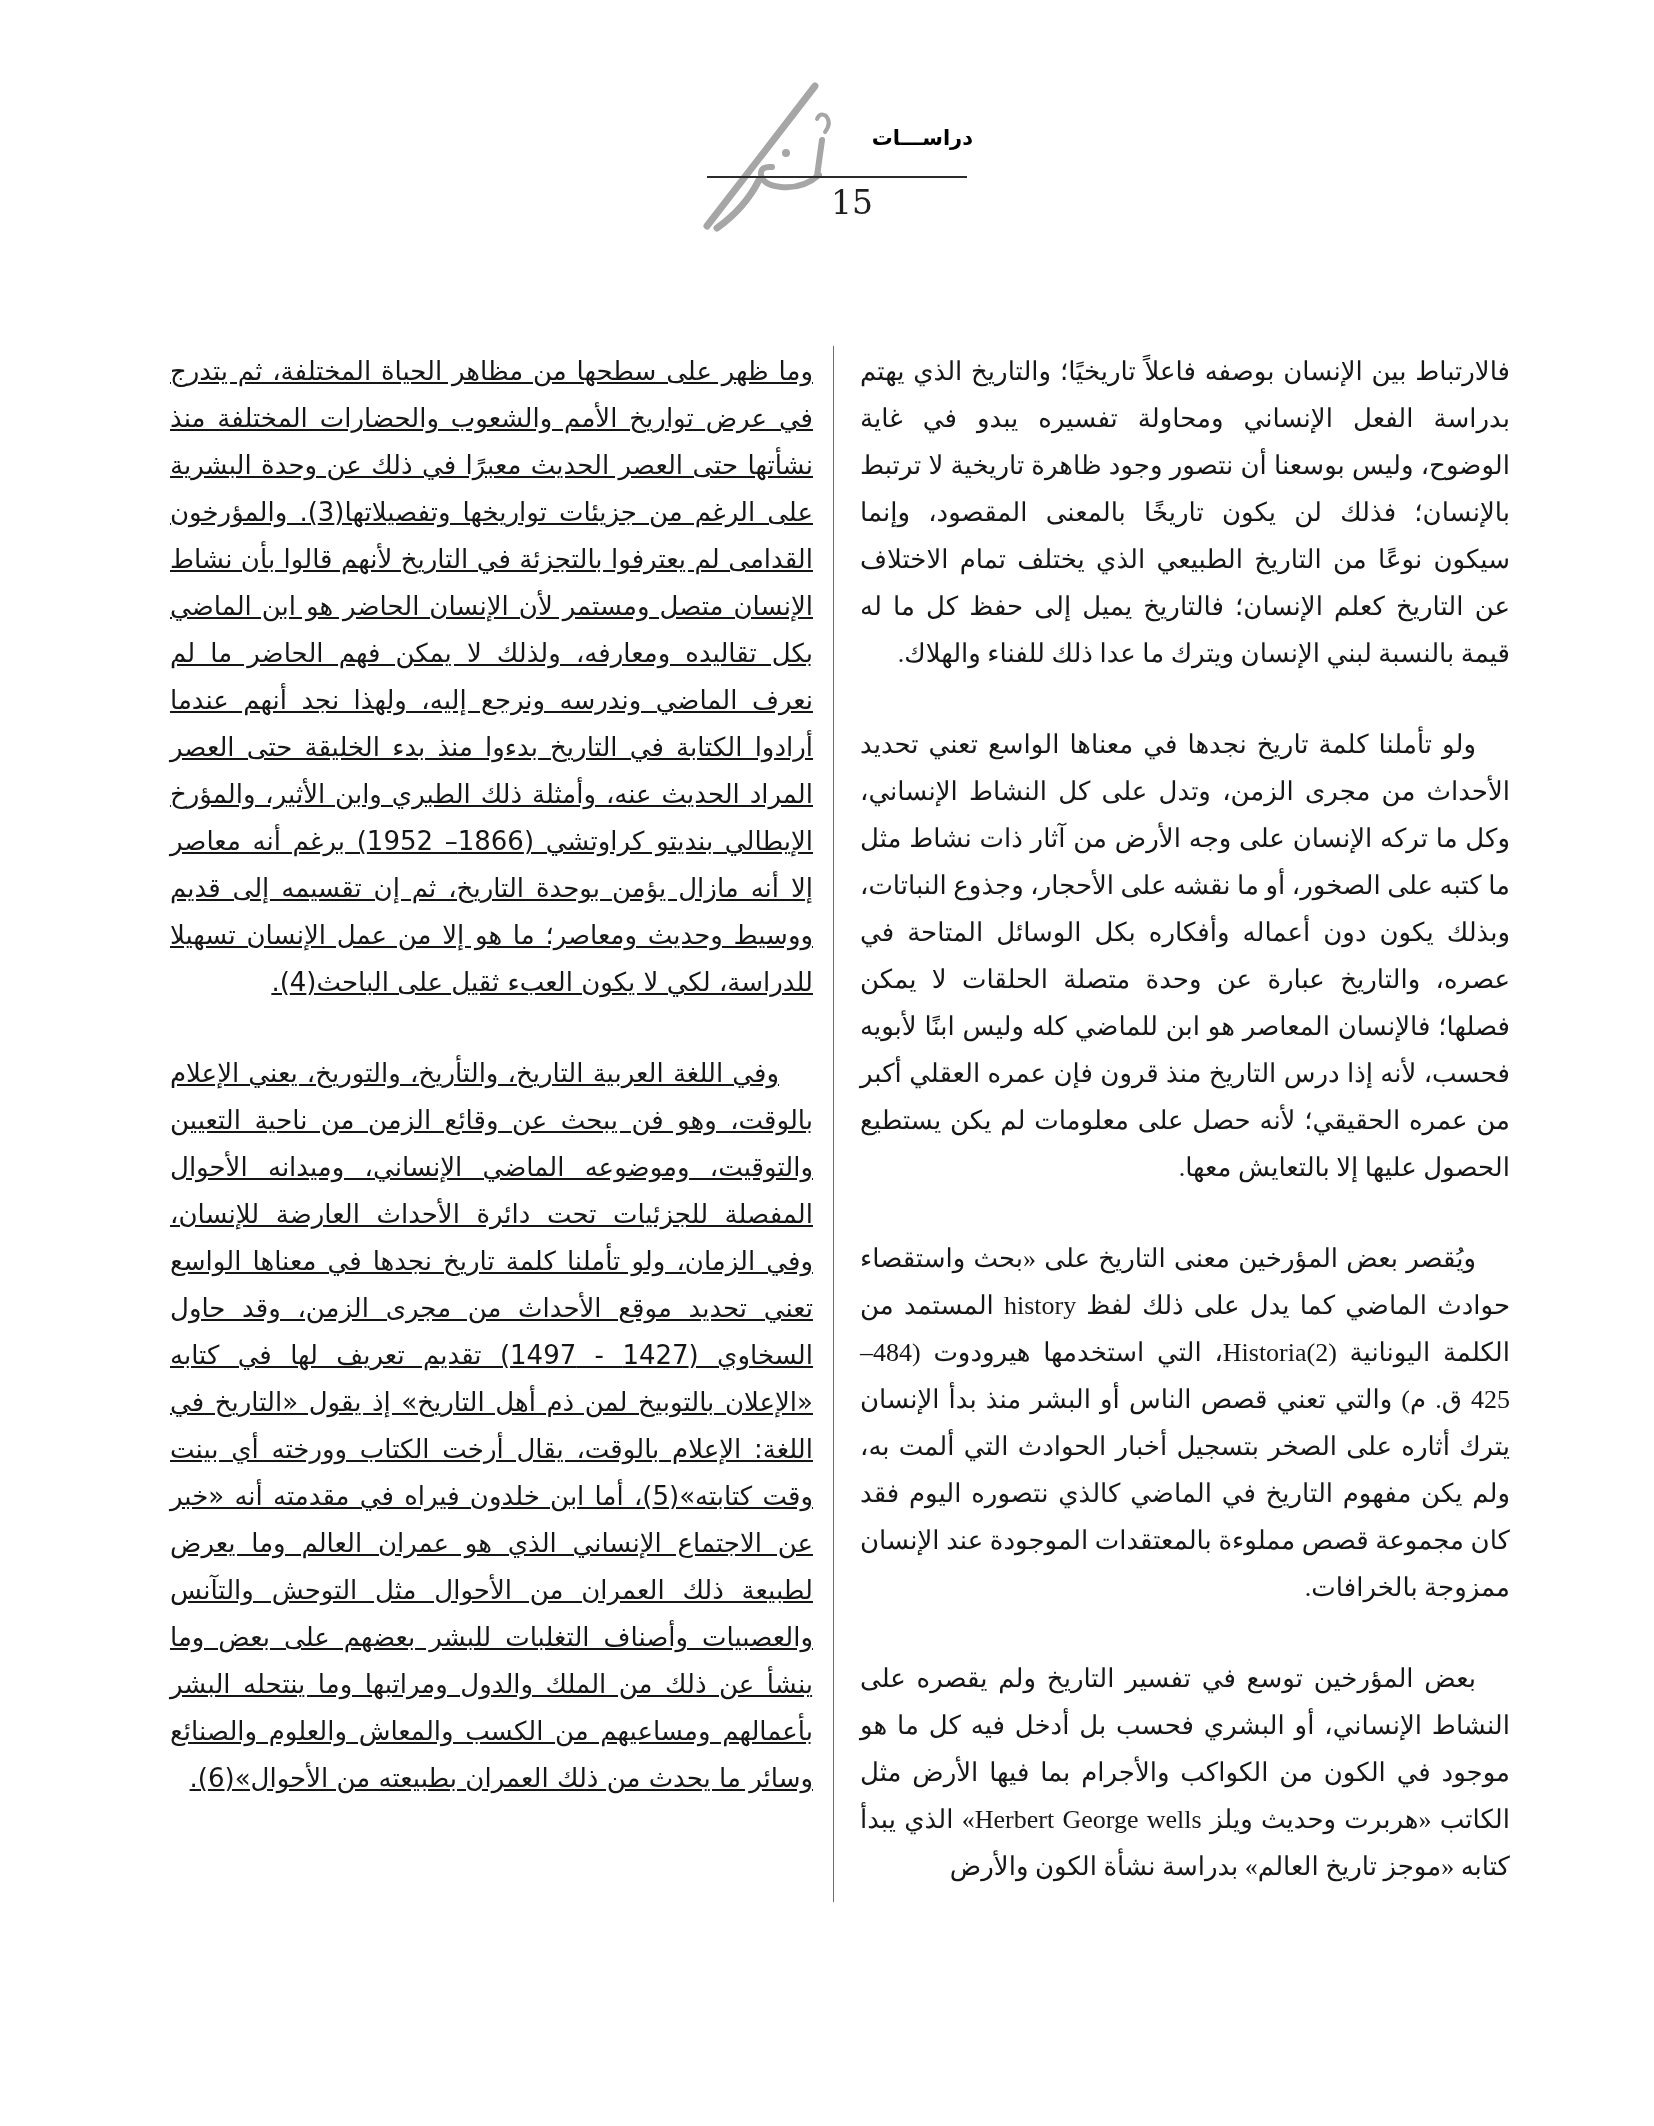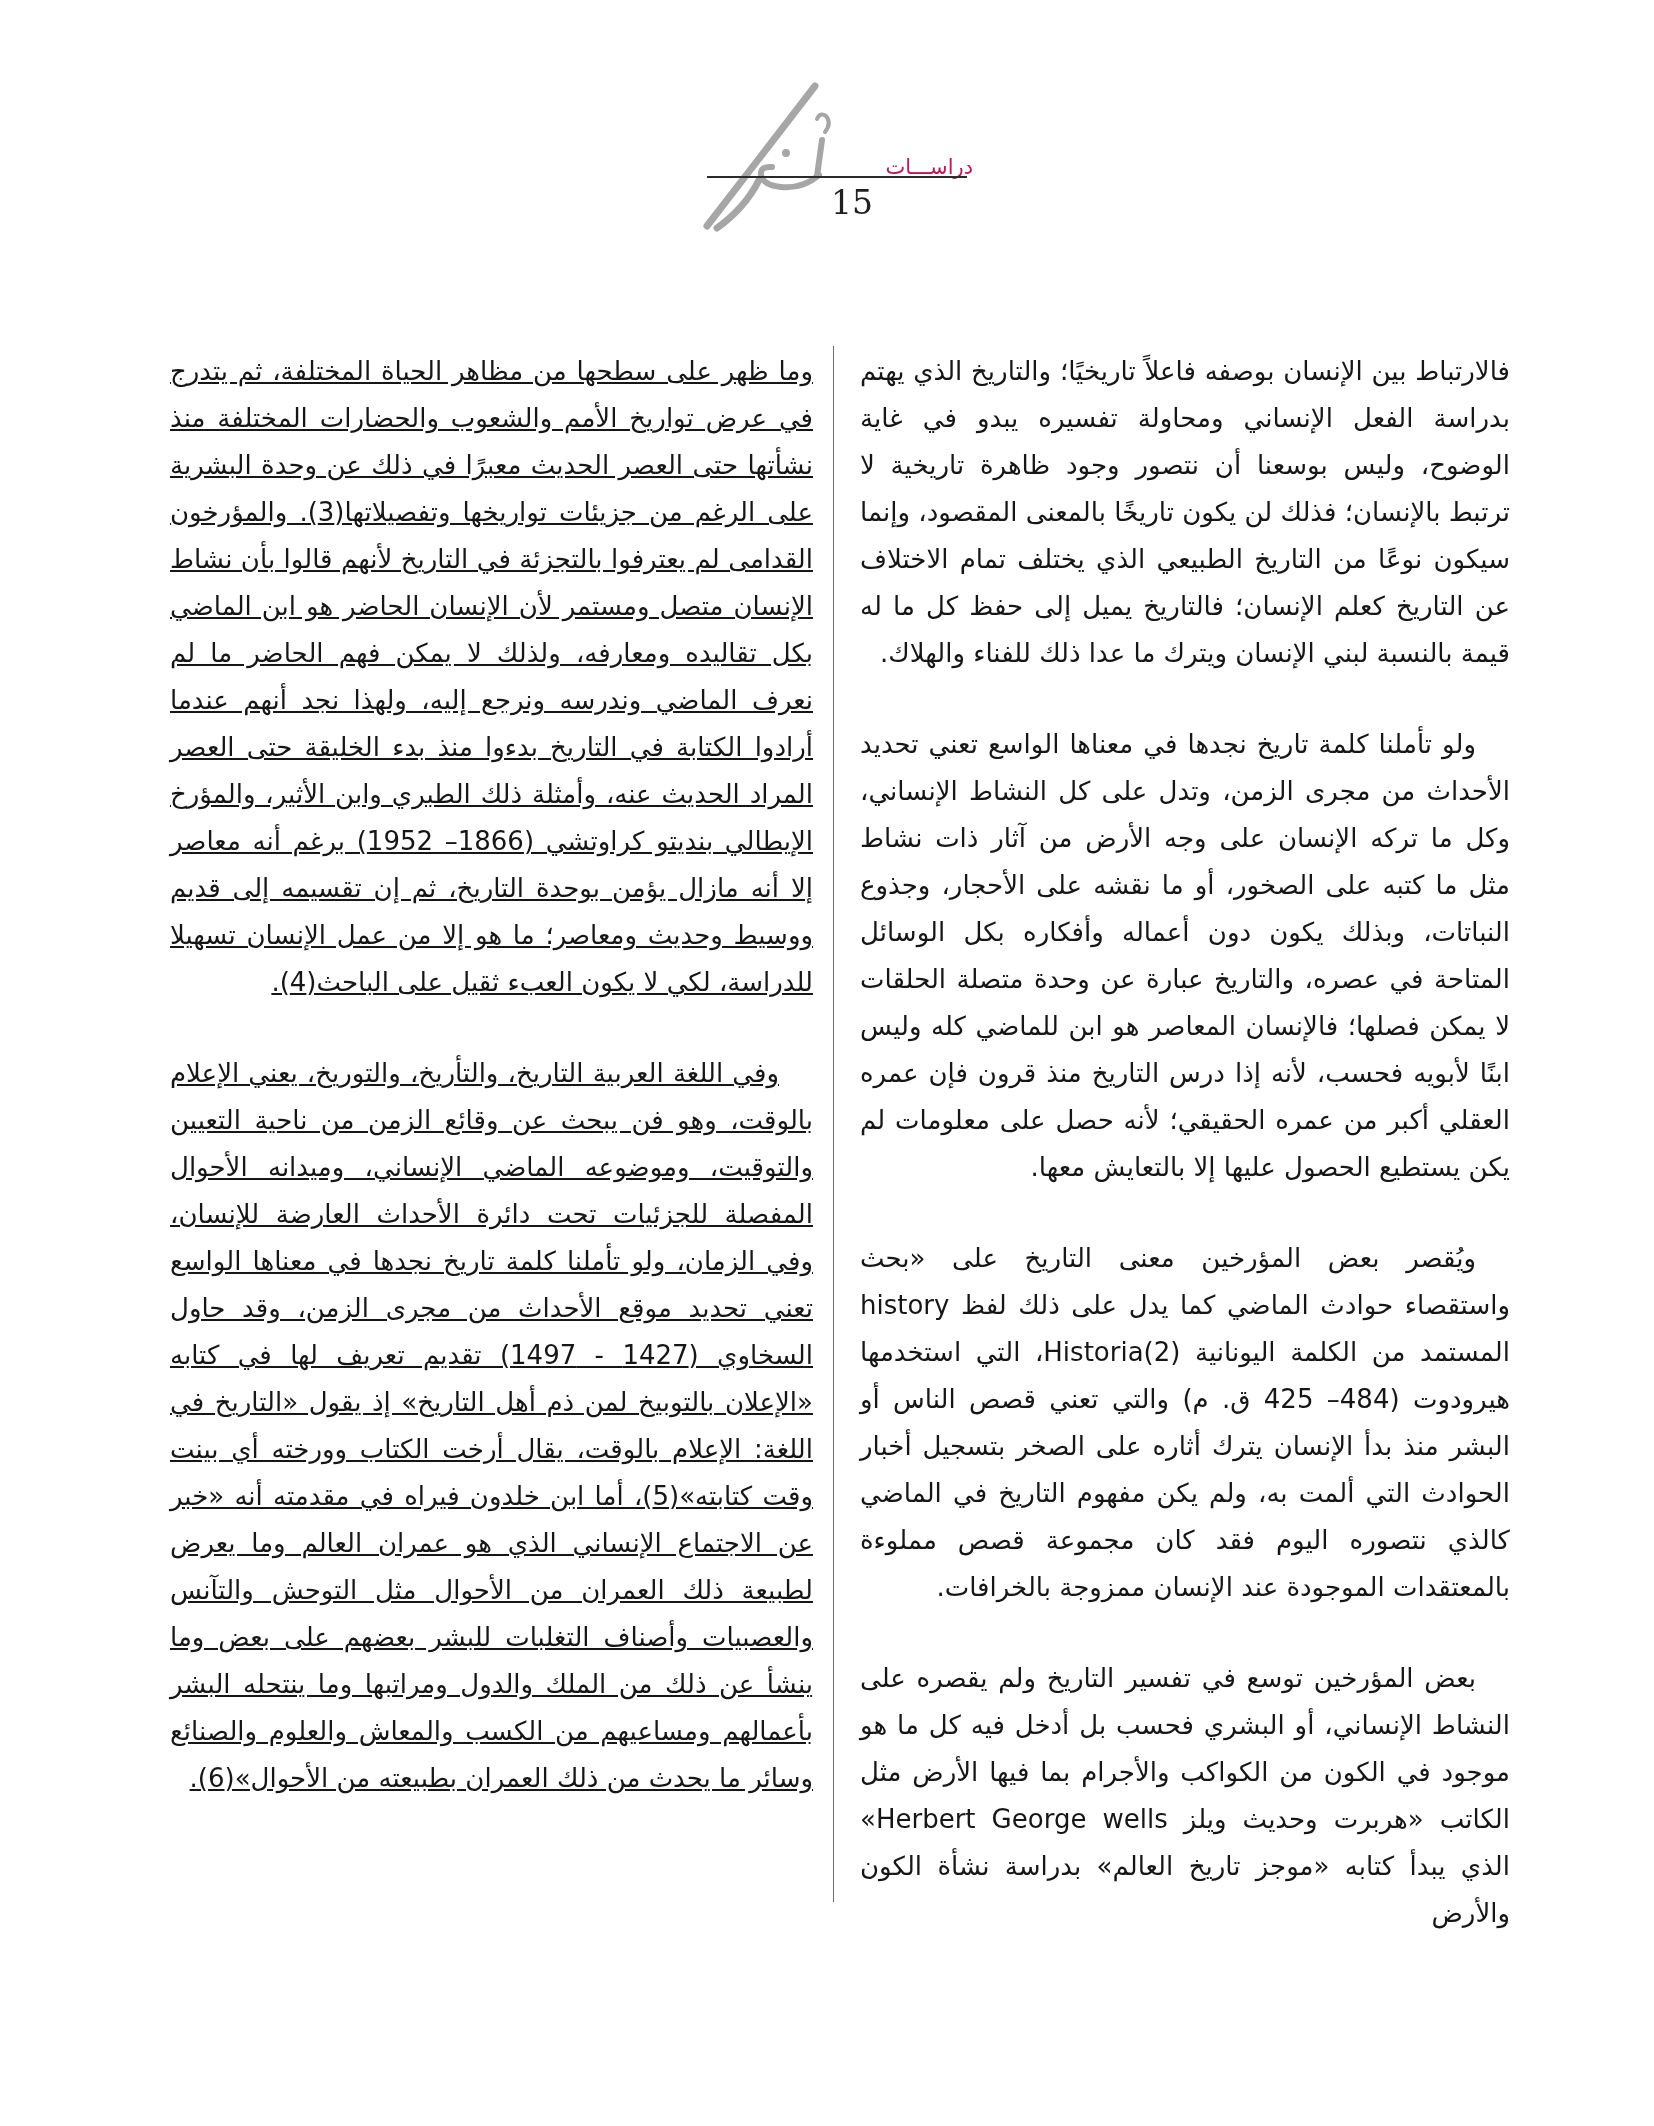--- a/index.html
+++ b/index.html
@@ -22,27 +22,27 @@
   }
   
   .logo-svg {
     position: absolute;
     left: 693px;
     top: 76px;
   }
   .section-title {
     position: absolute;
     left: 843px;
-    top: 155px;
+    top: 126px;
     width: 130px;
     direction: rtl;
     text-align: right;
     font-size: 21px;
-    font-weight: normal;
-    color: #be185d;
+    font-weight: bold;
+    color: #000000;
     white-space: nowrap;
   }
   .header-rule {
     position: absolute;
     left: 707px;
     top: 176px;
     width: 260px;
     height: 0;
     border-top: 2px solid #2b2b2b;
   }
@@ -71,20 +71,21 @@
     direction: rtl;
     unicode-bidi: embed;
     text-align: justify;
     font-size: 26px;
     line-height: 47px;
     color: #161616;
   }
   .col-right {
     left: 860px;
     width: 650px;
+    font-family: Liberation Serif, serif;
   }
   .col-left {
     left: 170px;
     width: 643px;
     text-decoration: underline;
   }
   .col p {
     margin: 0 0 44px 0;
     text-indent: 34px;
   }

